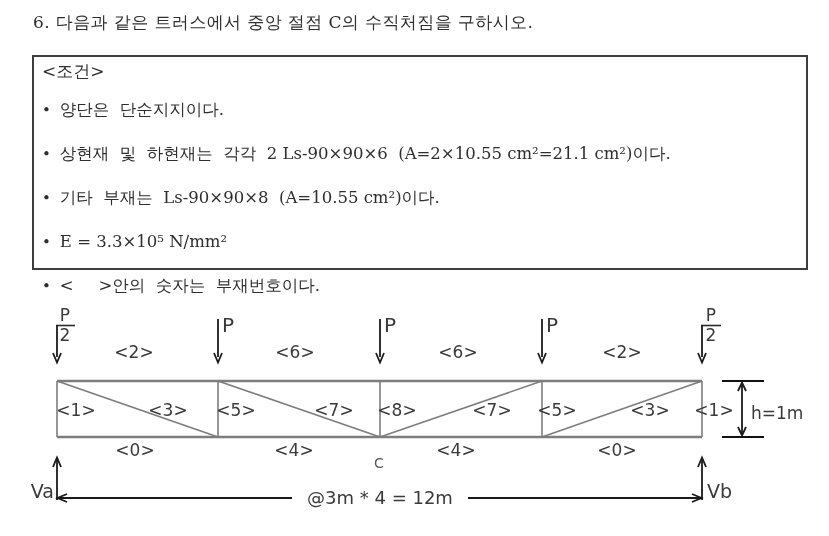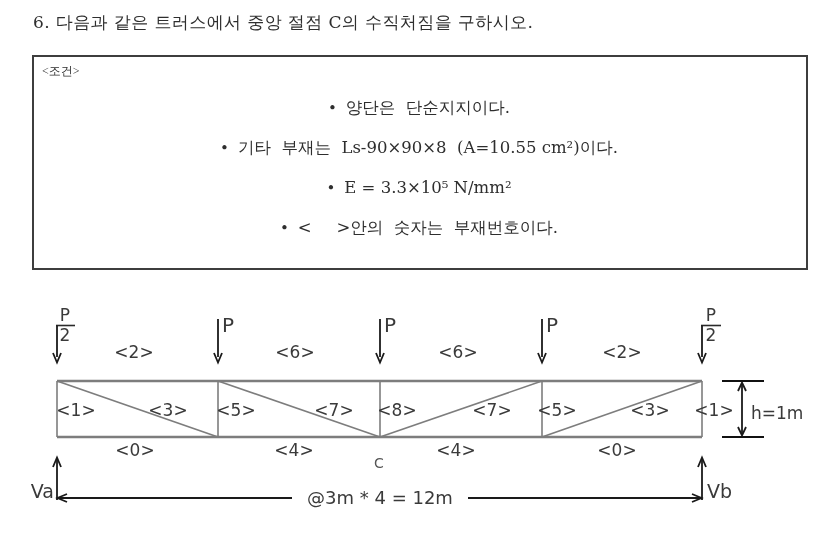--- a/index.html
+++ b/index.html
@@ -7,22 +7,22 @@
     position:relative;width:829px;height:536px;background:#ffffff;overflow:hidden;
     font-family:"DejaVu Serif","Liberation Serif",serif;color:#2e2e2e;
   }
   .title{
     position:absolute;left:33px;top:11px;font-size:17px;letter-spacing:.4px;white-space:pre;
   }
   .cond-box{
     position:absolute;left:32px;top:55px;width:776px;height:215px;
     border:2px solid #3e3e3e;box-sizing:border-box;padding:5px 10px 0 8px;
   }
-  .cond-heading{font-size:12px;line-height:18px;margin:0 0 18px 0;white-space:pre;font-family:Liberation Serif, serif;}
-  .cond-line{font-size:16.5px;line-height:19px;margin:0 0 20px 0;white-space:pre-wrap;text-align:center;}
+  .cond-heading{font-size:17px;line-height:18px;margin:0 0 18px 0;white-space:pre;}
+  .cond-line{font-size:16.5px;line-height:24px;margin:0 0 20px 0;white-space:pre-wrap;}
   .bullet{display:inline-block;margin-right:9px;font-size:15px;}
   .diagram{position:absolute;left:0;top:286px;}
   .truss{stroke:#7d7d7d;fill:none;}
   .chord{stroke-width:2.6px;}
   .web{stroke-width:1.6px;}
   .arrow{stroke:#1a1a1a;fill:none;stroke-width:1.8px;}
   .dimcap{stroke:#111111;fill:none;stroke-width:2.2px;}
   .svgtext{
     fill:#3a3a3a;font-family:"DejaVu Sans","Liberation Sans",sans-serif;
   }
@@ -31,20 +31,21 @@
 </head>
 <body>
 
 <div class="page">
 
   <div class="title">6. 다음과 같은 트러스에서 중앙 절점 C의 수직처짐을 구하시오.</div>
 
   <div class="cond-box">
     <div class="cond-heading">&lt;조건&gt;</div>
     <div class="cond-line"><span class="bullet">•</span><span>양단은  단순지지이다.</span></div>
+    <div class="cond-line"><span class="bullet">•</span><span>상현재  및  하현재는  각각  2 Ls-90×90×6  (A=2×10.55 cm²=21.1 cm²)이다.</span></div>
     <div class="cond-line"><span class="bullet">•</span><span>기타  부재는  Ls-90×90×8  (A=10.55 cm²)이다.</span></div>
     <div class="cond-line"><span class="bullet">•</span><span>E = 3.3×10⁵ N/mm²</span></div>
     <div class="cond-line"><span class="bullet">•</span><span>&lt;  &gt;안의  숫자는  부재번호이다.</span></div>
   </div>
 
   <svg class="diagram" width="829" height="250" viewBox="0 0 829 250">
 
     <g>
       <line class="truss chord" x1="57" y1="95" x2="702" y2="95"></line>
       <line class="truss chord" x1="57" y1="151" x2="702" y2="151"></line>

